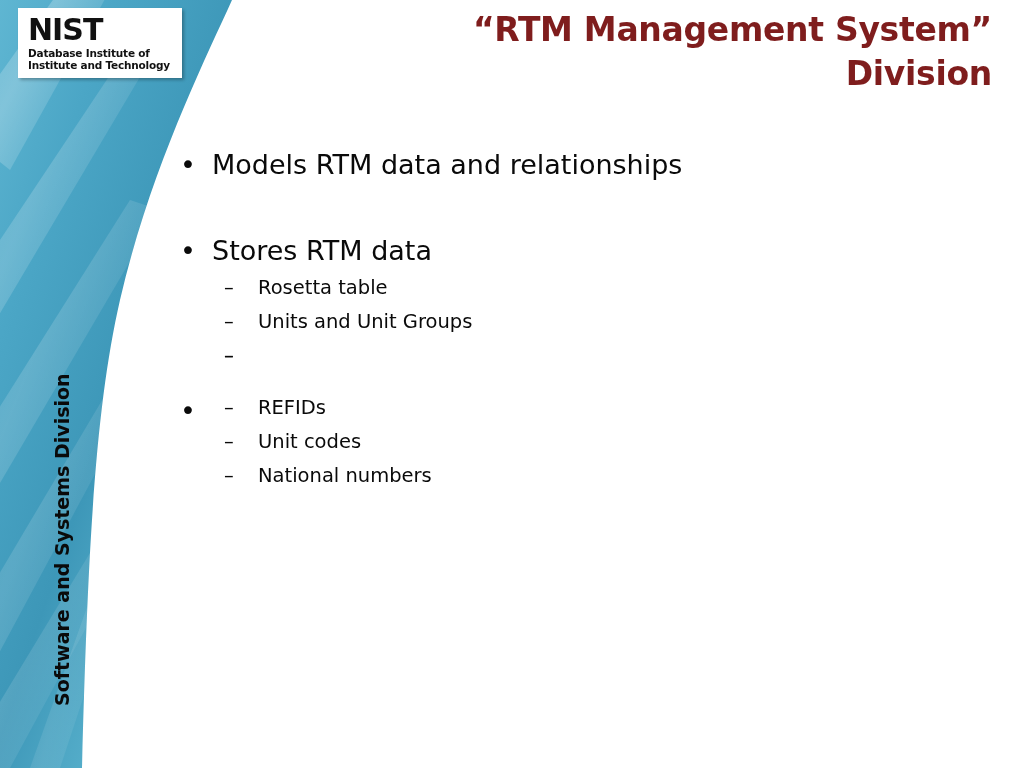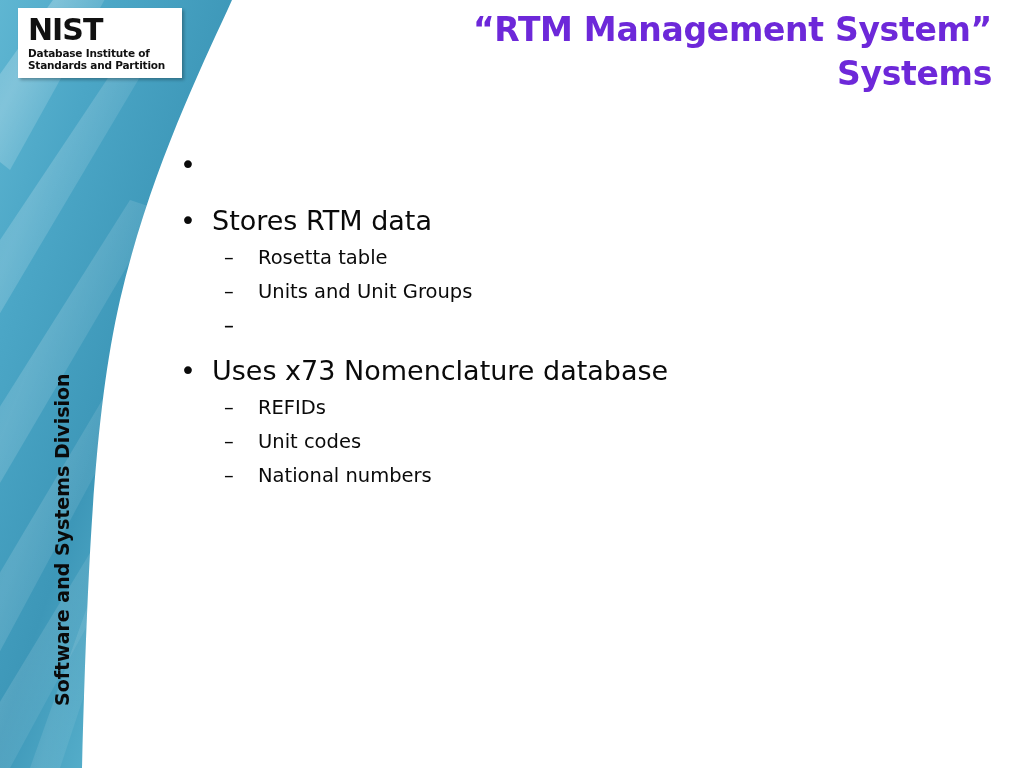--- a/index.html
+++ b/index.html
@@ -85,21 +85,21 @@
   .slide-title {
     position: absolute;
     right: 32px;
     top: 8px;
     width: 660px;
     text-align: right;
     font-family: "DejaVu Sans", sans-serif;
     font-weight: bold;
     font-size: 33px;
     line-height: 1.32;
-    color: #6d28d9;
+    color: #7f1d1d;
     letter-spacing: -0.3px;
   }
   .title-line { display: block; }
 
   
   .content {
     position: absolute;
     left: 176px;
     top: 150px;
     width: 800px;
@@ -191,35 +191,36 @@
           <polygon points="-40,768 110,520 128,550 10,768" fill="url(#streakGrad)" opacity="0.28"></polygon>
           <polygon points="30,768 150,430 162,460 60,768" fill="url(#streakGrad)" opacity="0.22"></polygon>
         </g>
       </g>
     </svg>
   </div>
 
   <div class="nist-logo">
     <div class="nist-mark">NIST</div>
     <div class="nist-sub">Database Institute of</div>
-    <div class="nist-sub">Standards and Partition</div>
+    <div class="nist-sub">Institute and Technology</div>
   </div>
 
   <div class="division-text">Software and Systems Division</div>
 
   <div class="slide-title">
     <span class="title-line">“RTM Management System”</span>
-    <span class="title-line">Systems</span>
+    <span class="title-line">Division</span>
   </div>
 
   <div class="content">
 
     <div class="bullet-group">
       <div class="bullet-l1">
         <span class="marker">•</span>
+        <span>Models RTM data and relationships</span>
       </div>
     </div>
 
     <div class="gap-after-group"></div>
 
     <div class="bullet-group">
       <div class="bullet-l1">
         <span class="marker">•</span>
         <span>Stores RTM data</span>
       </div>
@@ -237,21 +238,20 @@
       <div class="bullet-l2">
         <span class="marker">–</span>
       </div>
     </div>
 
     <div class="gap-small"></div>
 
     <div class="bullet-group">
       <div class="bullet-l1">
         <span class="marker">•</span>
-        <span>Uses x73 Nomenclature database</span>
       </div>
       <div class="bullet-l2">
         <span class="marker">–</span>
         <span>REFIDs</span>
       </div>
       <div class="bullet-l2">
         <span class="marker">–</span>
         <span>Unit codes</span>
       </div>
       <div class="bullet-l2">

